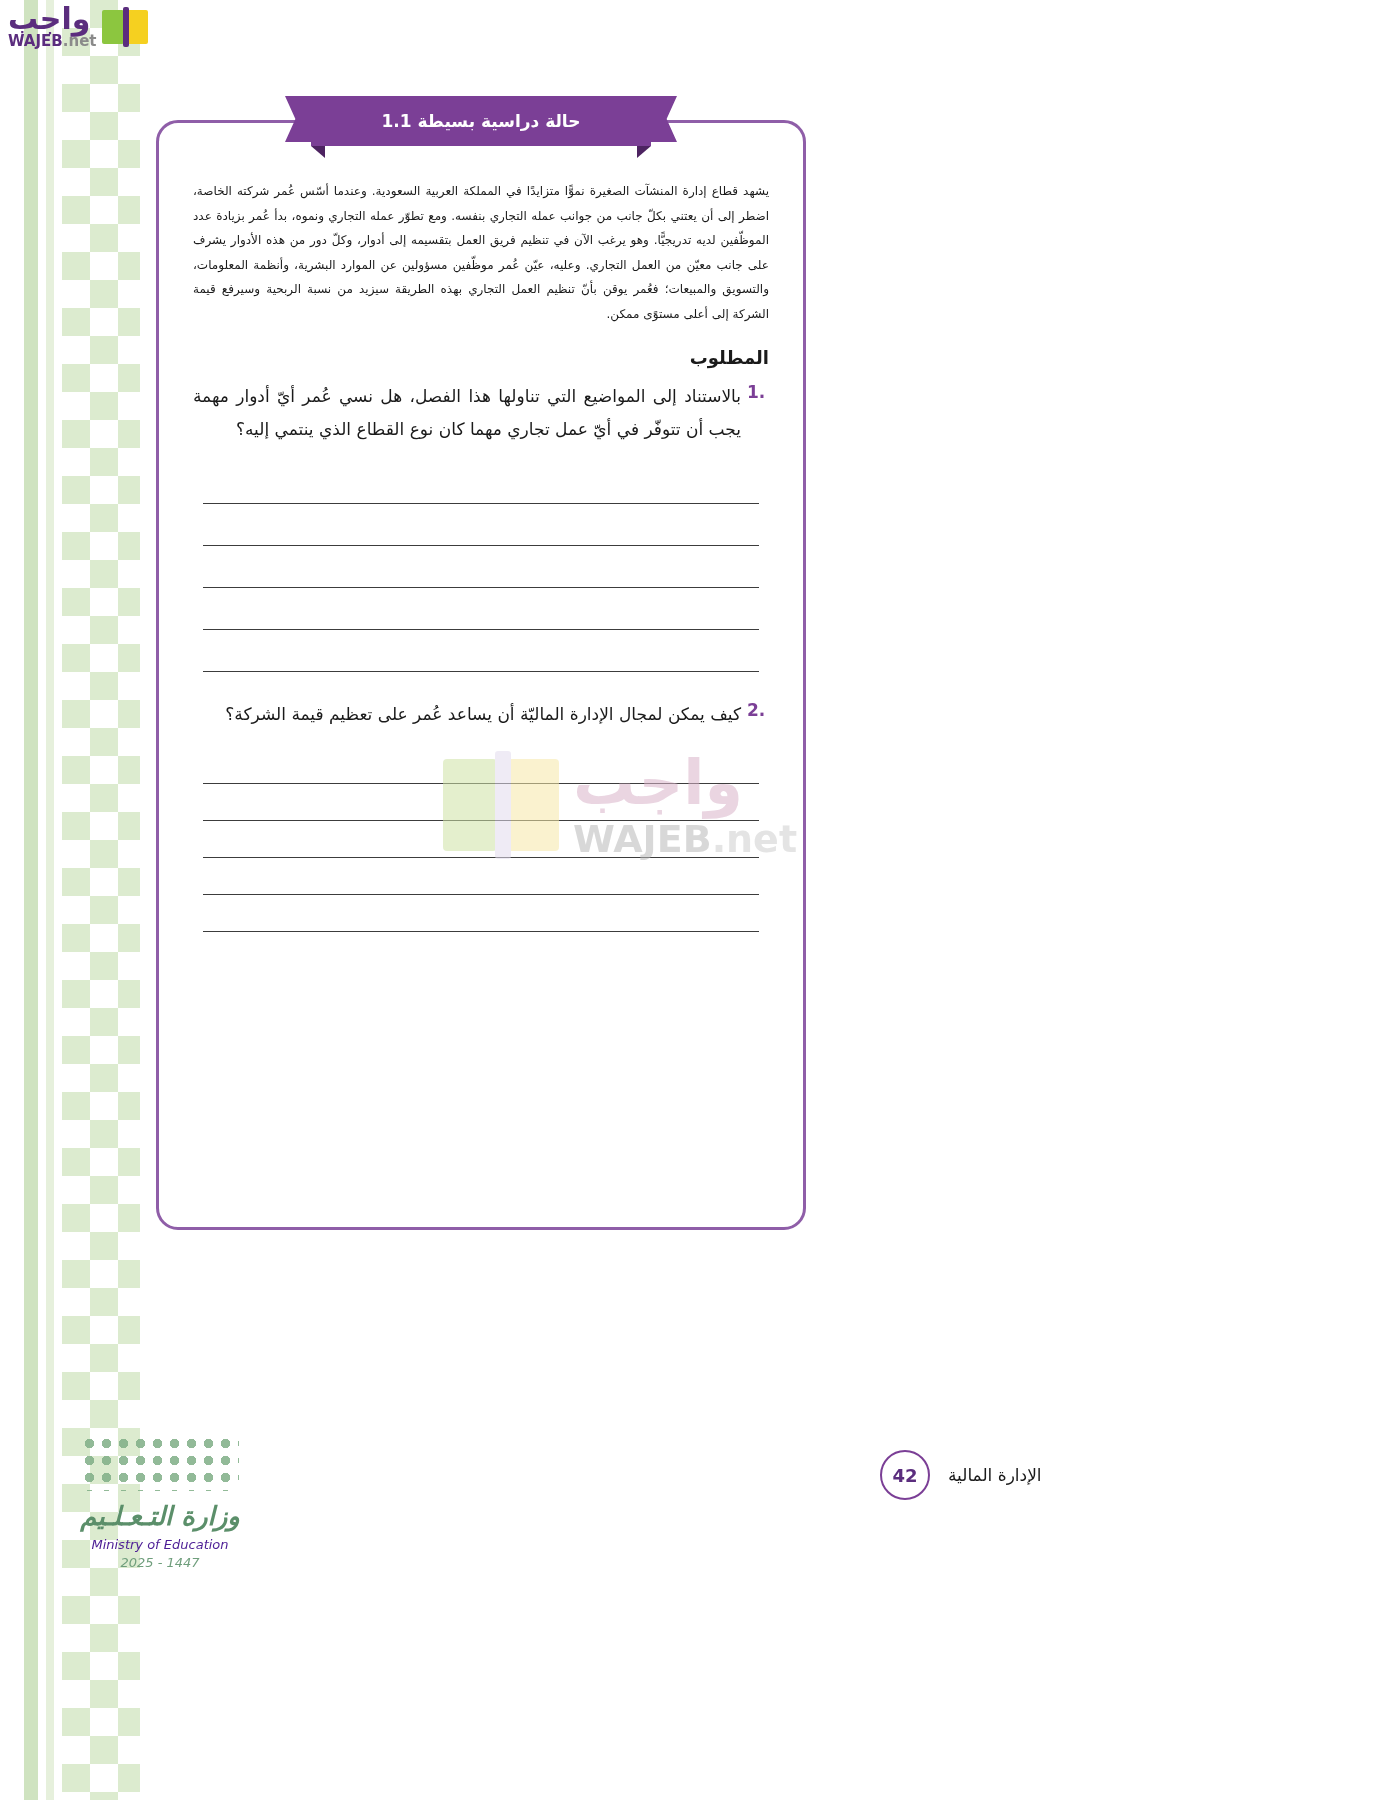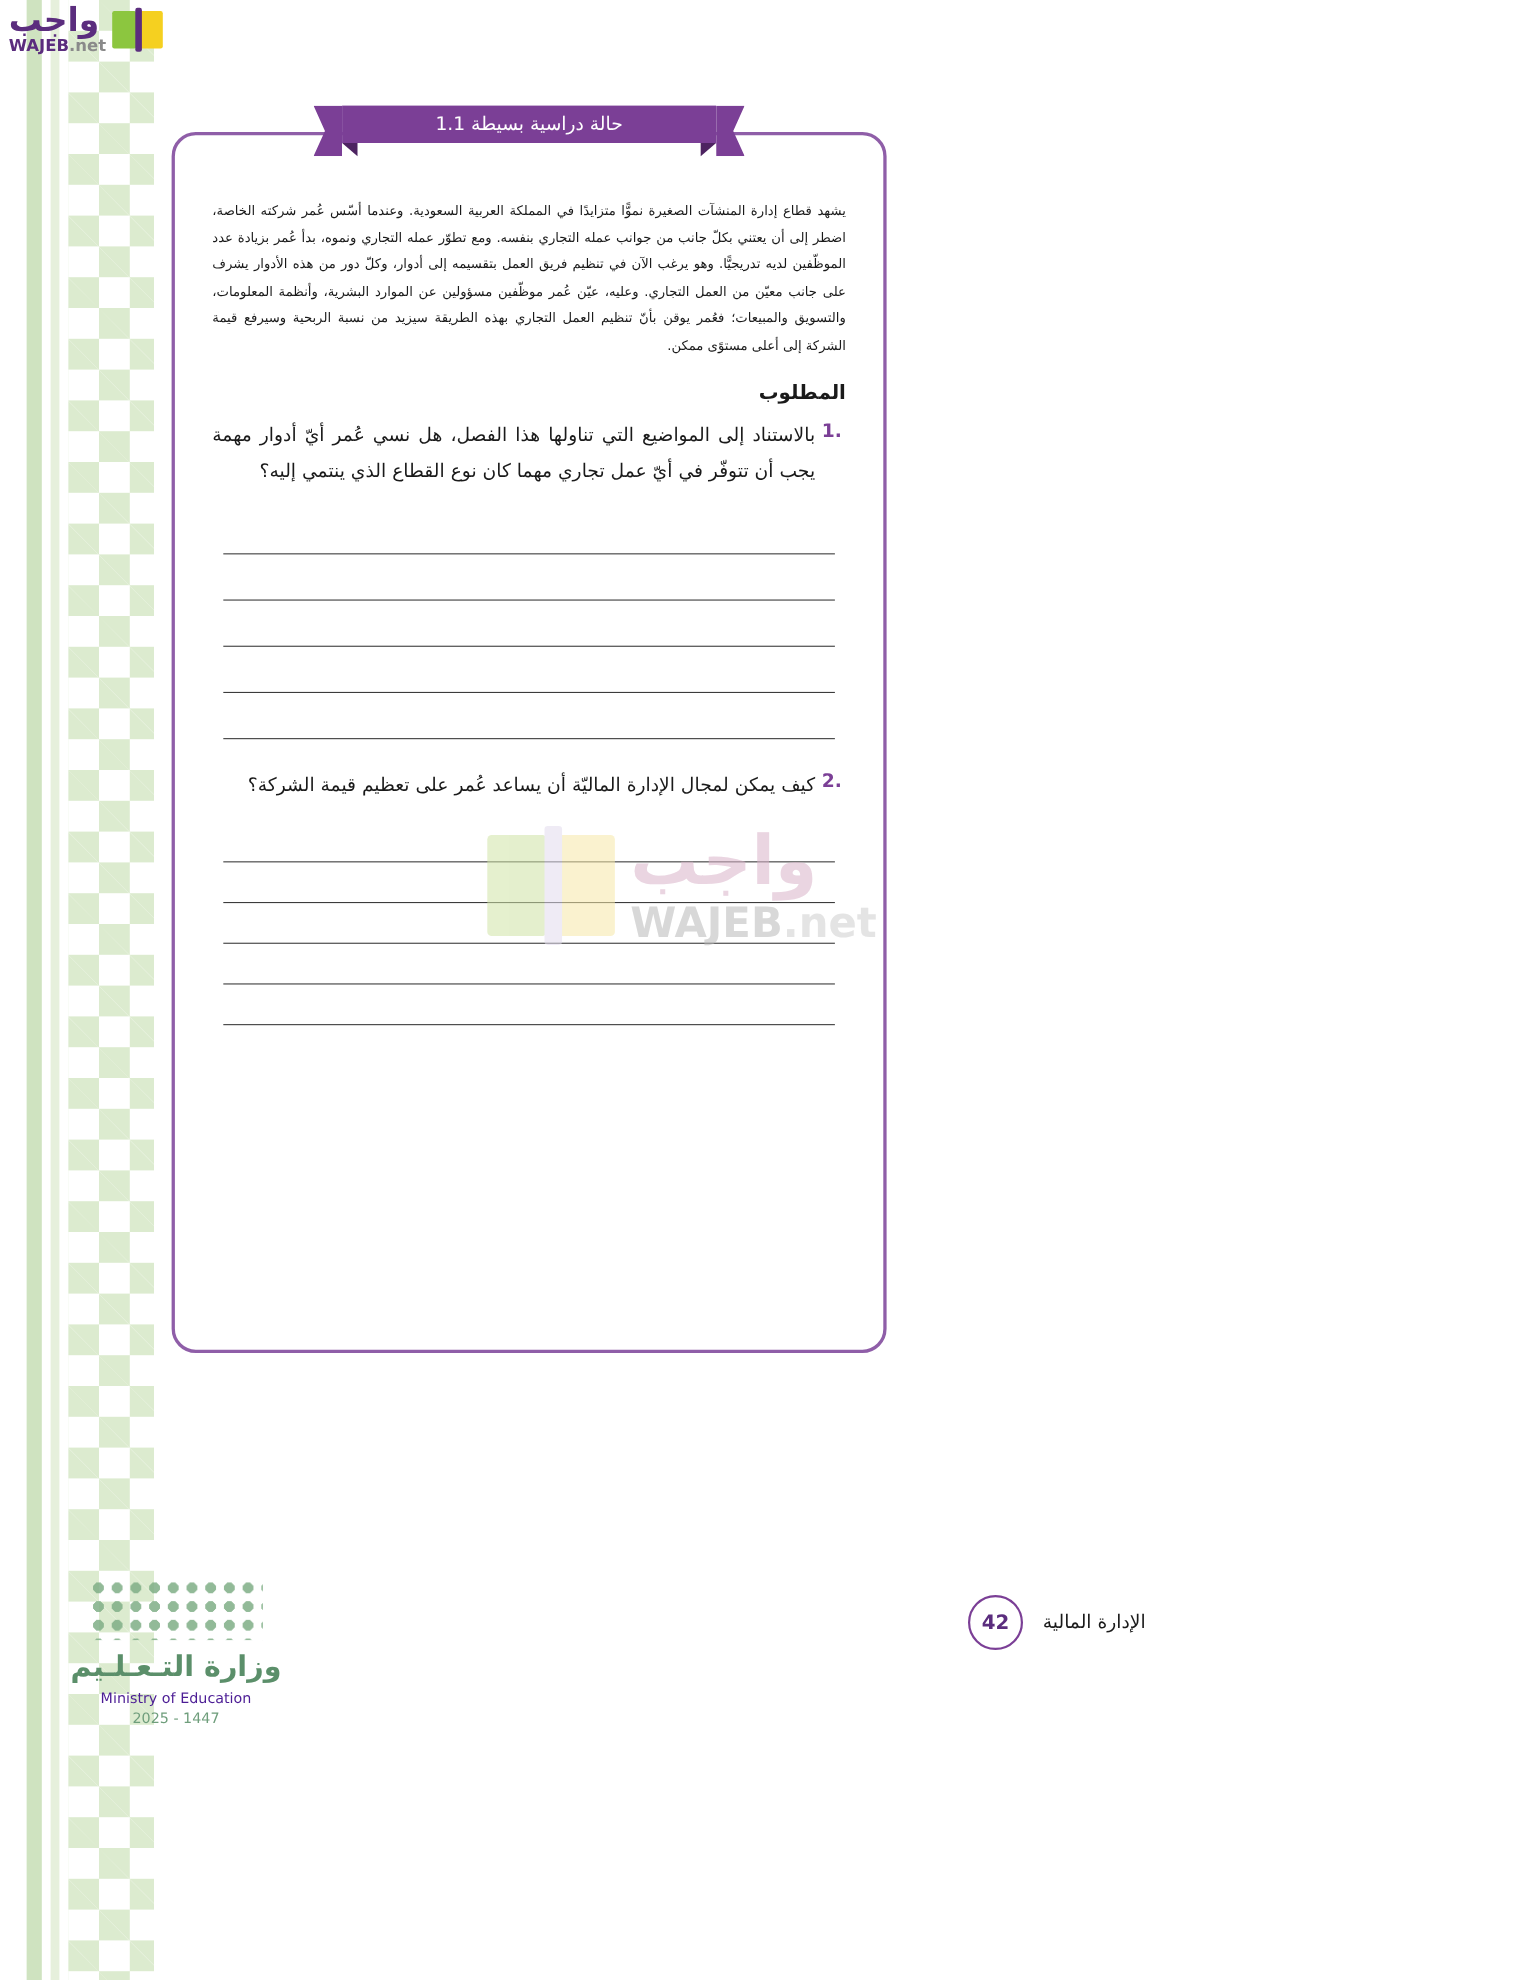--- a/index.html
+++ b/index.html
@@ -125,25 +125,25 @@
     position: absolute;
     top: -27px;
     left: 50%;
     transform: translateX(-50%);
     width: 340px;
     height: 46px;
   }
   .ribbon {
     position: relative;
     width: 340px;
-    height: 34px;
+    height: 50px;
     background: #7b3f96;
     color: #ffffff;
     font-size: 17px;
-    font-weight: normal;
+    font-weight: bold;
     display: flex;
     align-items: center;
     justify-content: center;
     letter-spacing: 0px;
   }
   .ribbon:before, .ribbon:after {
     content: "";
     position: absolute;
     bottom: -12px;
     border-style: solid;
@@ -267,20 +267,21 @@
   .center-wm .cw-en .net { color: #cfcfcf; }
 
   
   .moe-logo {
     position: absolute;
     bottom: 230px;
     left: 60px;
     width: 200px;
     text-align: center;
     direction: rtl;
+    font-style: italic;
   }
   .moe-dots {
     width: 158px;
     height: 56px;
     margin: 0 auto 10px auto;
     background-image: radial-gradient(#7fae86 40%, transparent 41%);
     background-size: 17px 17px;
     opacity: 0.85;
   }
   .moe-ar {

